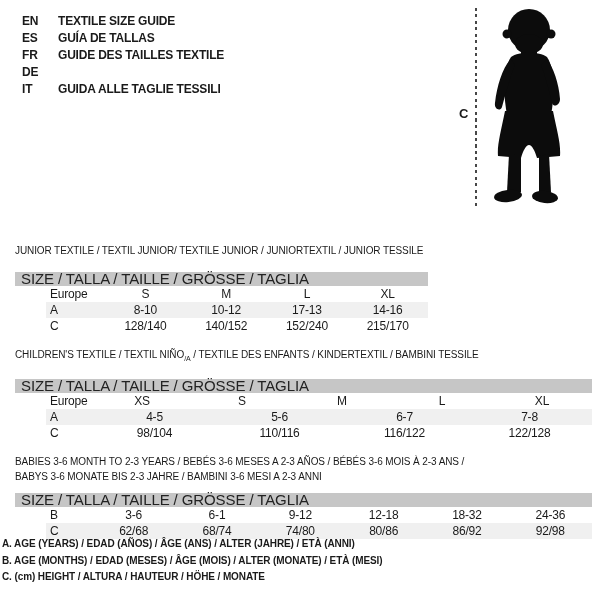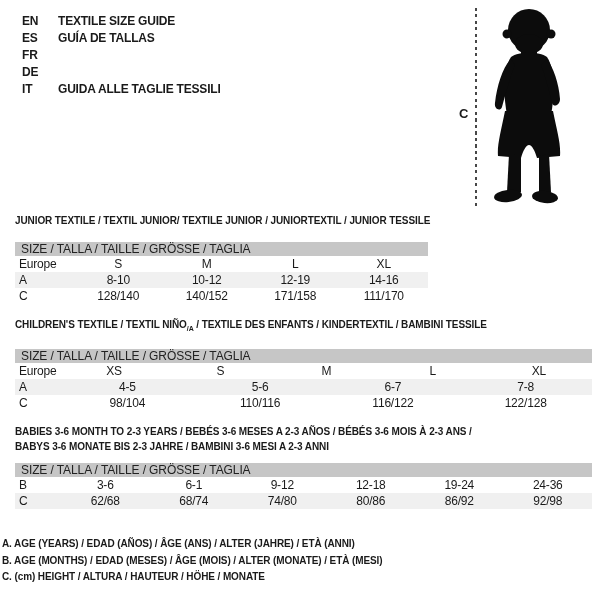--- a/index.html
+++ b/index.html
@@ -19,32 +19,32 @@
     background-image:repeating-linear-gradient(to bottom,#474747 0px,#474747 3px,transparent 3px,transparent 6.5px);
   }
   .figure-label { position:absolute; left:459px; top:106px; font-size:13px; font-weight:bold; }
   .baby-svg { position:absolute; left:482px; top:7px; }
 
   
   .section { position:absolute; left:15px; width:577px; }
   #sec0 { top:214px; width:413px; }
   #sec1 { top:318px; }
   #sec2 { top:424px; }
-  .section-heading { font-weight:bold; font-size:10px; line-height:13px; letter-spacing:-0.1px; white-space:nowrap; }
+  .section-heading { font-weight:normal; font-size:10px; line-height:13px; letter-spacing:-0.1px; white-space:nowrap;margin-top:30px; }
   #sec2 .section-heading { line-height:15px; }
   .section-heading sub { font-size:7px; }
   #sec0 .tbl { margin-top:15px; }
   #sec1 .tbl { margin-top:14px; }
   #sec2 .tbl { margin-top:9px; }
 
   .tbl-bar {
     height:14px; line-height:14px; background:#c6c6c6; color:#222222;
-    font-size:12px; padding-left:6px; letter-spacing:-0.1px;
+    font-size:15px; padding-left:6px; letter-spacing:-0.1px;
   }
-  .tbl-row { display:flex; height:16px; line-height:16px; font-size:12px; letter-spacing:-0.2px; }
+  .tbl-row { display:flex; height:16px; line-height:16px; font-size:12px; letter-spacing:-0.2px;margin-left:31px; }
   .tbl-row.alt { background:#f0f0f0; }
   .cell { flex:1 1 0; text-align:center; }
   .cell.label { flex:0 0 55px; text-align:left; padding-left:4px; }
   #sec1 .cell.label, #sec2 .cell.label { flex-basis:42px; }
 
   
   .legend { position:absolute; left:2px; top:536px; }
   .legend-line { font-weight:bold; font-size:10px; line-height:16.5px; letter-spacing:-0.1px; white-space:nowrap; }
 </style>
 </head>
@@ -56,20 +56,21 @@
       <div class="lang-row">
         <span class="lang-code">EN</span>
         <span class="lang-title">TEXTILE SIZE GUIDE</span>
       </div>
       <div class="lang-row">
         <span class="lang-code">ES</span>
         <span class="lang-title">GUÍA DE TALLAS</span>
       </div>
       <div class="lang-row">
         <span class="lang-code">FR</span>
+        <span class="lang-title">GUIDE DES TAILLES TEXTILE</span>
       </div>
       <div class="lang-row">
         <span class="lang-code">DE</span>
       </div>
       <div class="lang-row">
         <span class="lang-code">IT</span>
         <span class="lang-title">GUIDA ALLE TAGLIE TESSILI</span>
       </div>
     </div>
 
@@ -103,29 +104,29 @@
           <div class="cell label">Europe</div>
           <div class="cell">S</div>
           <div class="cell">M</div>
           <div class="cell">L</div>
           <div class="cell">XL</div>
         </div>
         <div class="tbl-row alt">
           <div class="cell label">A</div>
           <div class="cell">8-10</div>
           <div class="cell">10-12</div>
-          <div class="cell">12-19</div>
+          <div class="cell">17-13</div>
           <div class="cell">14-16</div>
         </div>
         <div class="tbl-row">
           <div class="cell label">C</div>
           <div class="cell">128/140</div>
           <div class="cell">140/152</div>
-          <div class="cell">171/158</div>
-          <div class="cell">111/170</div>
+          <div class="cell">152/240</div>
+          <div class="cell">215/170</div>
         </div>
       </div>
   </div>
 
   <div class="section" id="sec1">
     <div class="section-heading">
         <div class="heading-line"><span>CHILDREN'S TEXTILE / TEXTIL NIÑO</span><sub>/A</sub><span> / TEXTILE DES ENFANTS / KINDERTEXTIL / BAMBINI TESSILE</span></div>
       </div>
     <div class="tbl">
         <div class="tbl-bar">SIZE / TALLA / TAILLE / GRÖSSE / TAGLIA</div>
@@ -160,21 +161,21 @@
         <div class="heading-line"><span>BABYS 3-6 MONATE BIS 2-3 JAHRE / BAMBINI 3-6 MESI A 2-3 ANNI</span></div>
       </div>
     <div class="tbl">
         <div class="tbl-bar">SIZE / TALLA / TAILLE / GRÖSSE / TAGLIA</div>
         <div class="tbl-row">
           <div class="cell label">B</div>
           <div class="cell">3-6</div>
           <div class="cell">6-1</div>
           <div class="cell">9-12</div>
           <div class="cell">12-18</div>
-          <div class="cell">19-24</div>
+          <div class="cell">18-32</div>
           <div class="cell">24-36</div>
         </div>
         <div class="tbl-row alt">
           <div class="cell label">C</div>
           <div class="cell">62/68</div>
           <div class="cell">68/74</div>
           <div class="cell">74/80</div>
           <div class="cell">80/86</div>
           <div class="cell">86/92</div>
           <div class="cell">92/98</div>

